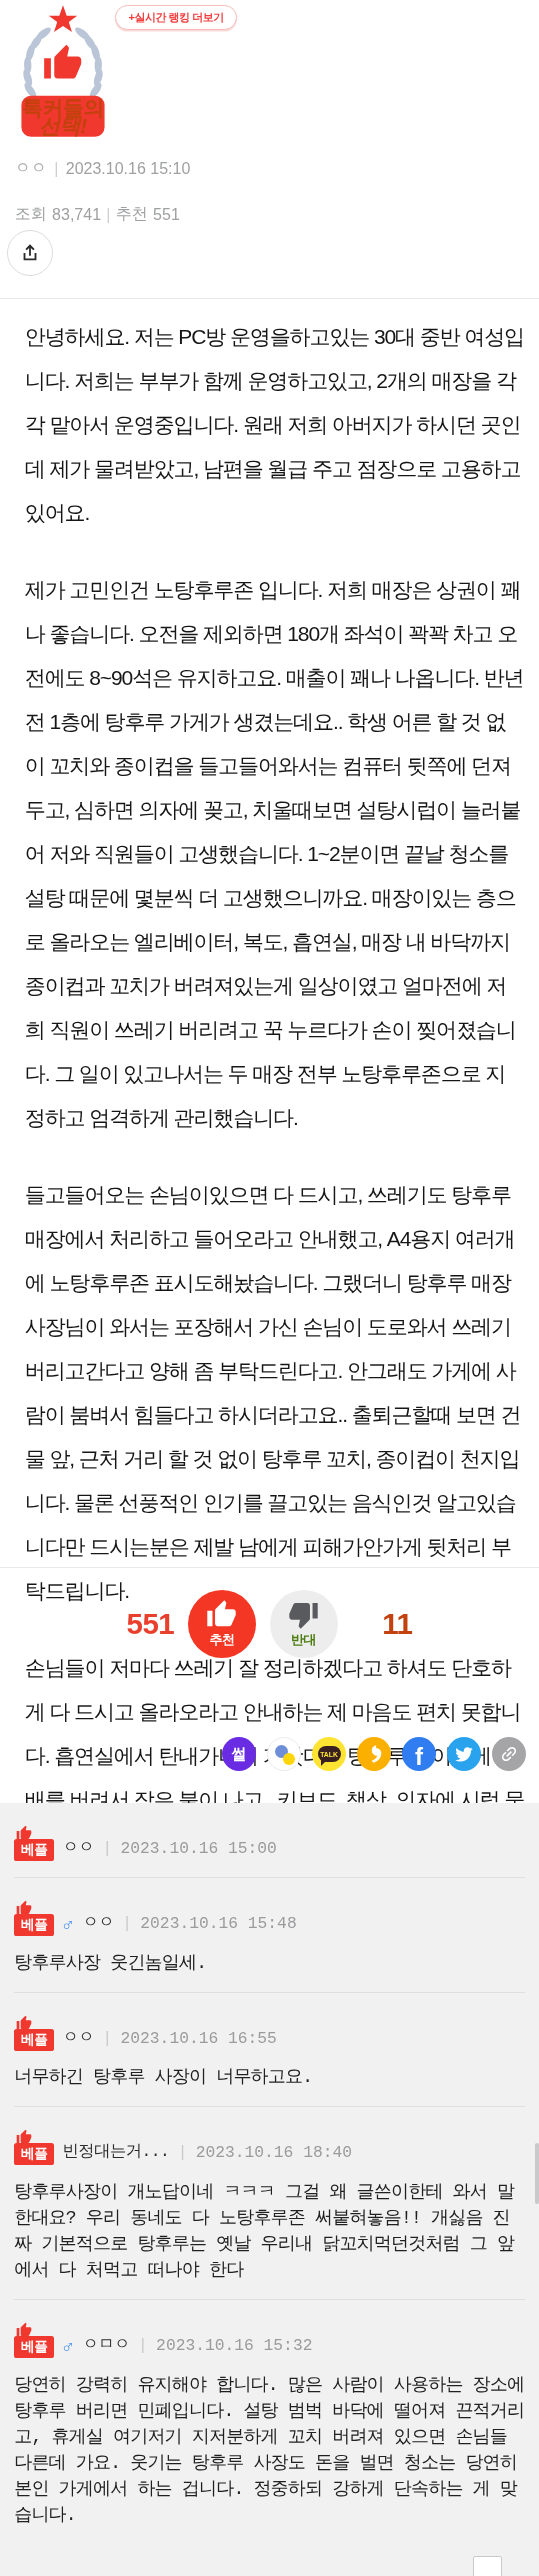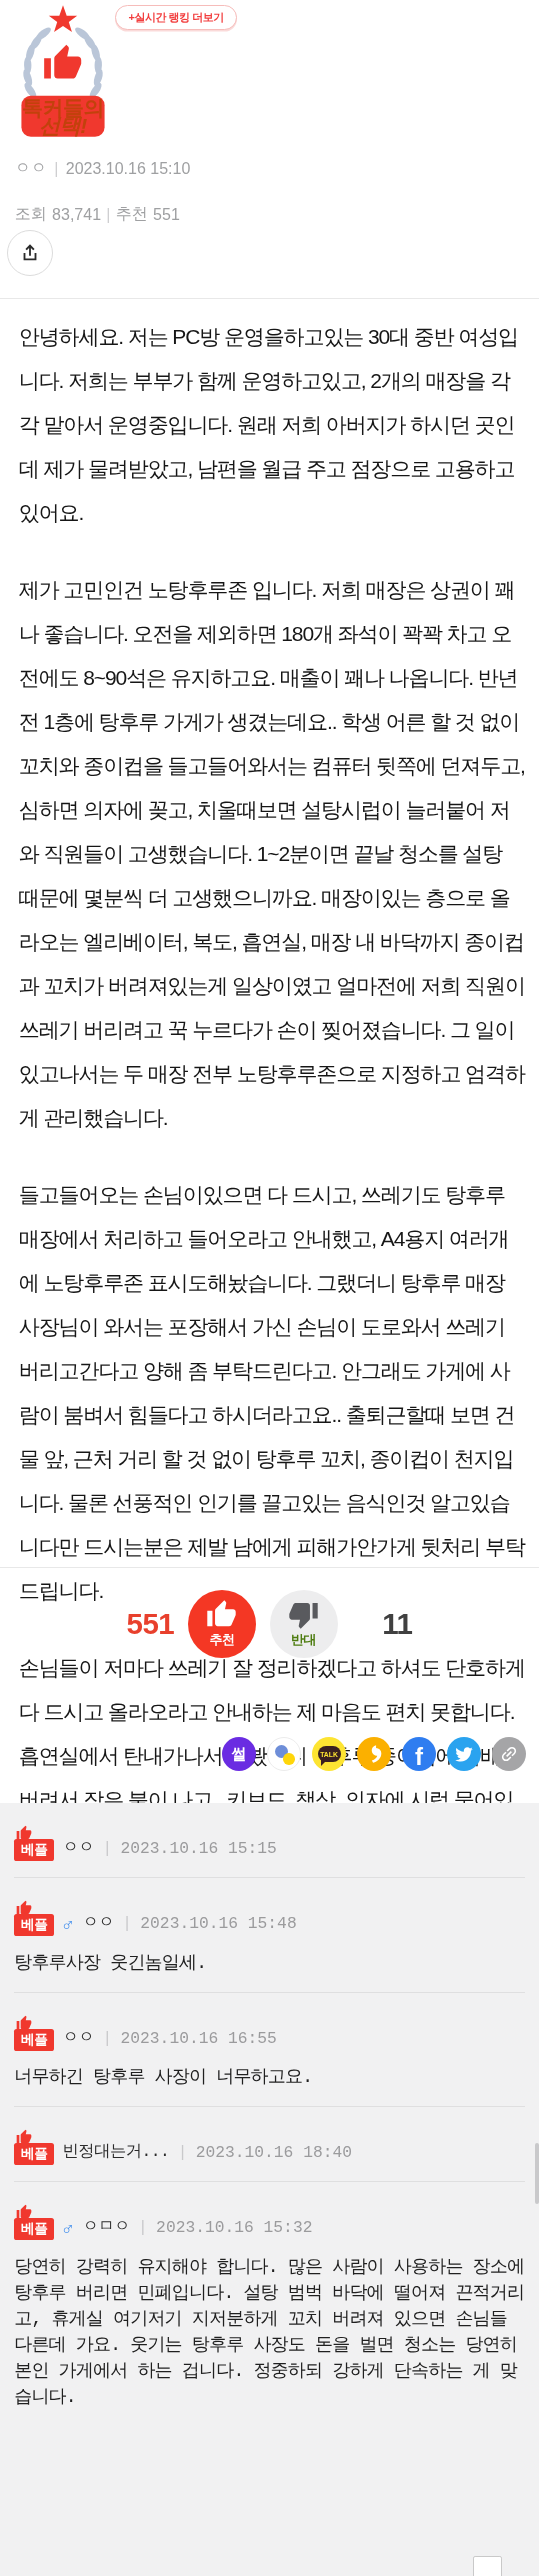--- a/index.html
+++ b/index.html
@@ -21,28 +21,28 @@
   .action-btn{display:flex;align-items:center;justify-content:center;padding:0 13px;font-size:14.8px;color:#333;
               letter-spacing:-0.5px;cursor:pointer;}
   .action-btn + .action-btn{border-left:1.1px solid #d9d9d9;}
   .cmt-count{color:#e8402d;margin-left:5.3px;letter-spacing:0;}
   .dots-btn{color:#b3b3b5;font-size:12.6px;letter-spacing:1.6px;padding:0 8.4px;}
   .top-divider{position:absolute;left:0;top:298px;width:100%;height:1.1px;background:#e8e8e8;}
 
   
   .post-body{position:absolute;left:14.8px;top:315px;width:510px;font-size:21px;line-height:44px;
              letter-spacing:-1.1px;color:#161616;word-break:break-all;}
-  .post-body p{margin:0 0 33px 4px;}
+  .post-body p{margin:0 0 33px 10px;}
   .bottom-divider{position:absolute;left:0;top:1567px;width:100%;height:1.1px;background:#e8e8e8;}
 
   
   .vote-row{position:absolute;left:0;top:1590px;width:100%;display:flex;align-items:center;justify-content:center;gap:13.7px;}
   .vote-num{font-size:29.5px;font-weight:bold;letter-spacing:-0.5px;}
   .vote-num.up{color:#e8402d;}
-  .vote-num.down{color:#404040;margin-left:31px;}
+  .vote-num.down{color:#c2410c;margin-left:31px;}
   .vote-circle{width:68px;height:68px;border-radius:50%;display:flex;flex-direction:column;align-items:center;
                justify-content:center;cursor:pointer;}
   .vote-circle.up{background:#f43724;}
   .vote-circle.down{background:#ededee;}
   .vote-circle .lbl{font-size:13px;font-weight:bold;margin-top:1.1px;letter-spacing:-0.5px;}
   .vote-circle.up .lbl{color:#fff;}
   .vote-circle.down .lbl{color:#4d7c0f;}
 
   
   .social-row{position:absolute;left:222px;top:1737px;display:flex;gap:11px;}
@@ -216,21 +216,21 @@
     <div class="comment">
       <div class="c-head">
         <div class="bepl">
           <svg class="thumb" viewBox="0 0 24 24" width="16" height="16">
             <path d="M1 21h4V9H1v12zm22-11c0-1.1-.9-2-2-2h-6.31l.95-4.57.03-.32c0-.41-.17-.79-.44-1.06L14.17 1 7.58 7.59C7.22 7.95 7 8.45 7 9v10c0 1.1.9 2 2 2h9c.83 0 1.54-.5 1.84-1.22l3.02-7.05c.09-.23.14-.47.14-.73v-2z" fill="#f0382e"></path>
           </svg>
           <span class="tag">베플</span>
         </div>
         <span class="nick">ㅇㅇ</span>
         <span class="c-sep">|</span>
-        <span class="c-date">2023.10.16 15:15</span>
+        <span class="c-date">2023.10.16 15:00</span>
       </div>
     </div>
 
     <div class="comment">
       <div class="c-head">
         <div class="bepl">
           <svg class="thumb" viewBox="0 0 24 24" width="16" height="16">
             <path d="M1 21h4V9H1v12zm22-11c0-1.1-.9-2-2-2h-6.31l.95-4.57.03-.32c0-.41-.17-.79-.44-1.06L14.17 1 7.58 7.59C7.22 7.95 7 8.45 7 9v10c0 1.1.9 2 2 2h9c.83 0 1.54-.5 1.84-1.22l3.02-7.05c.09-.23.14-.47.14-.73v-2z" fill="#f0382e"></path>
           </svg>
           <span class="tag">베플</span>
@@ -263,20 +263,21 @@
         <div class="bepl">
           <svg class="thumb" viewBox="0 0 24 24" width="16" height="16">
             <path d="M1 21h4V9H1v12zm22-11c0-1.1-.9-2-2-2h-6.31l.95-4.57.03-.32c0-.41-.17-.79-.44-1.06L14.17 1 7.58 7.59C7.22 7.95 7 8.45 7 9v10c0 1.1.9 2 2 2h9c.83 0 1.54-.5 1.84-1.22l3.02-7.05c.09-.23.14-.47.14-.73v-2z" fill="#f0382e"></path>
           </svg>
           <span class="tag">베플</span>
         </div>
         <span class="nick">빈정대는거...</span>
         <span class="c-sep">|</span>
         <span class="c-date">2023.10.16 18:40</span>
       </div>
+      <div class="c-text">탕후루사장이 개노답이네 ㅋㅋㅋ 그걸 왜 글쓴이한테 와서 말한대요? 우리 동네도 다 노탕후루존 써붙혀놓음!! 개싫음 진짜 기본적으로 탕후루는 옛날 우리내 닭꼬치먹던것처럼 그 앞에서 다 처먹고 떠나야 한다</div>
     </div>
 
     <div class="comment">
       <div class="c-head">
         <div class="bepl">
           <svg class="thumb" viewBox="0 0 24 24" width="16" height="16">
             <path d="M1 21h4V9H1v12zm22-11c0-1.1-.9-2-2-2h-6.31l.95-4.57.03-.32c0-.41-.17-.79-.44-1.06L14.17 1 7.58 7.59C7.22 7.95 7 8.45 7 9v10c0 1.1.9 2 2 2h9c.83 0 1.54-.5 1.84-1.22l3.02-7.05c.09-.23.14-.47.14-.73v-2z" fill="#f0382e"></path>
           </svg>
           <span class="tag">베플</span>
         </div>

